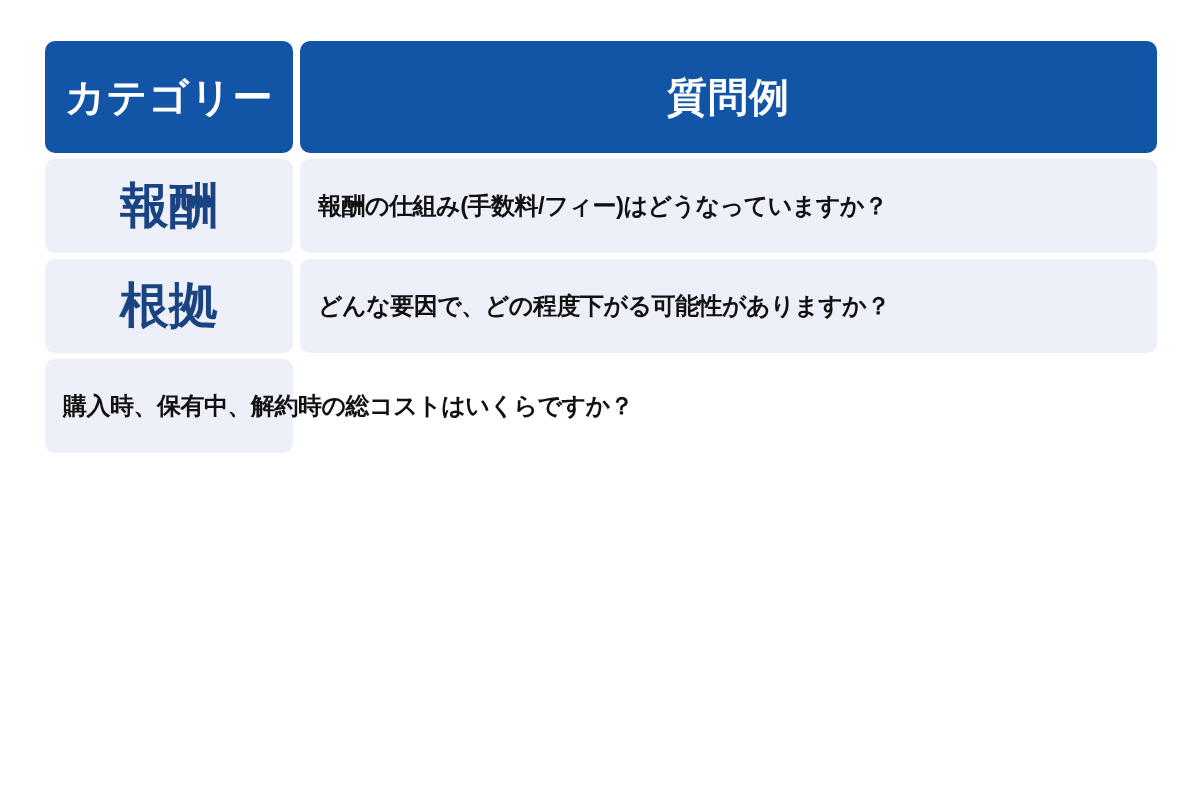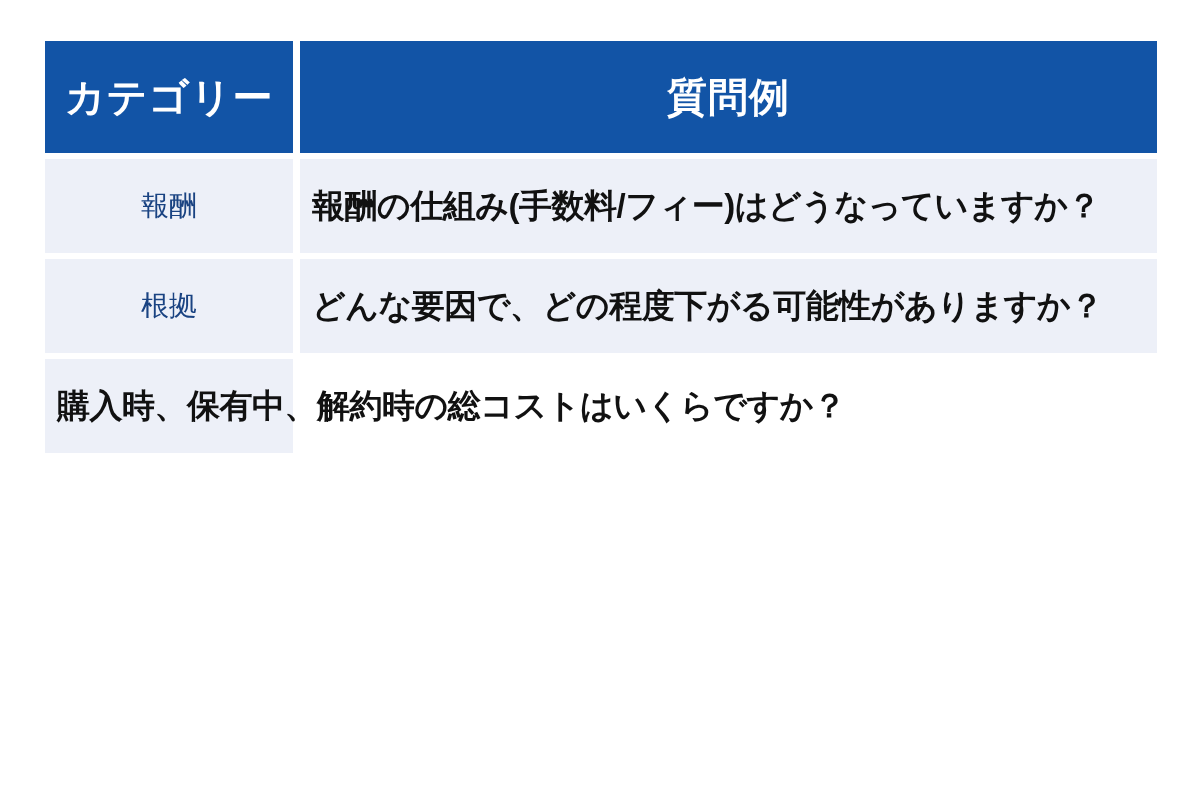--- a/index.html
+++ b/index.html
@@ -21,43 +21,44 @@
     top: 41px;
     display: grid;
     grid-template-columns: 248px 857px;
     grid-template-rows: 112px repeat(6, 94px);
     column-gap: 7px;
     row-gap: 6px;
   }
   .cell {
     display: flex;
     align-items: center;
+    border-radius: 10px;
   }
   .th {
     background: var(--header-bg, #1254a6);
     color: #ffffff;
     font-size: 40px;
     font-weight: 700;
     justify-content: center;
     letter-spacing: 1px;
   }
   .cat {
     background: var(--row-bg, #edf0f8);
     color: var(--category-text, #1a4382);
-    font-size: 28px;
-    font-weight: 400;
+    font-size: 49px;
+    font-weight: 700;
     justify-content: center;
   }
   .q {
     background: var(--row-bg, #edf0f8);
     color: var(--question-text, #111111);
-    font-size: 33px;
+    font-size: 24px;
     font-weight: 700;
     justify-content: flex-start;
-    padding-left: 12px;
+    padding-left: 18px;
     padding-right: 8px;
     letter-spacing: -0.5px;
     white-space: nowrap;
   }
 </style>
 </head>
 <body>
 
 <div class="canvas">
   <div class="qa-table">

